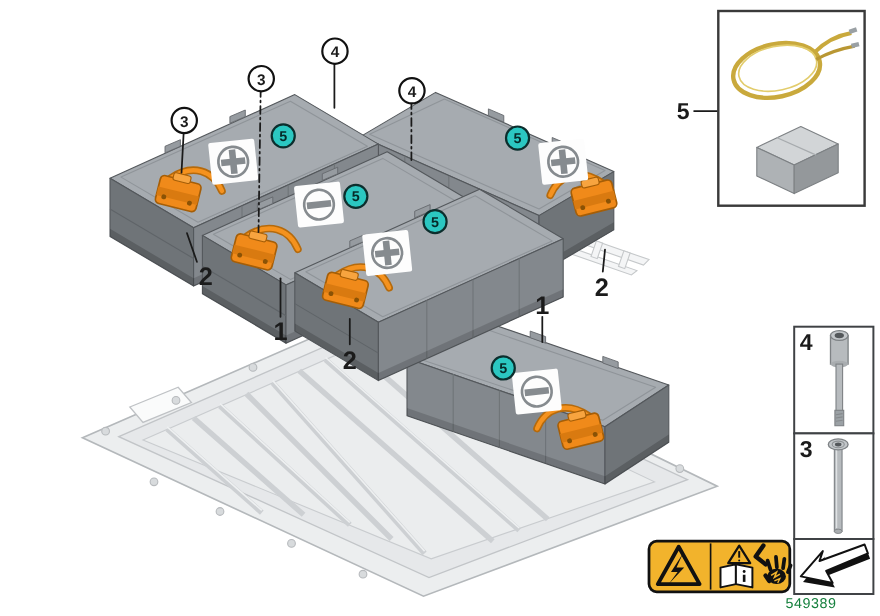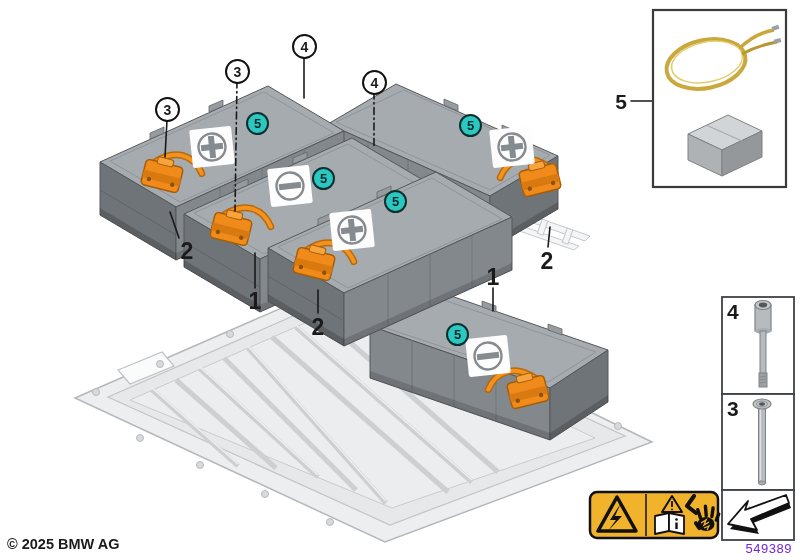--- a/index.html
+++ b/index.html
@@ -8,22 +8,22 @@
   .art{position:absolute;left:0;top:0;}
   .co{position:absolute;width:21px;height:21px;border:2px solid #111;border-radius:50%;
       background:#fff;display:flex;align-items:center;justify-content:center;
       font-size:14px;font-weight:bold;line-height:1;}
   .teal{position:absolute;width:19px;height:19px;border:2px solid #0c2e2d;border-radius:50%;
       background:#2BC7C1;display:flex;align-items:center;justify-content:center;
       font-size:13px;font-weight:bold;color:#062a29;line-height:1;}
   .plain{position:absolute;width:30px;height:24px;display:flex;align-items:center;
       justify-content:center;font-size:23px;font-weight:bold;line-height:1;}
   .boxnum{position:absolute;font-size:21px;font-weight:bold;line-height:1;}
-  .partnum{position:absolute;left:714px;top:541px;width:78px;text-align:right;
-      font-size:13px;color:#6d28d9;letter-spacing:0.5px;}
+  .partnum{position:absolute;left:714px;top:541px;width:78px;text-align:left;
+      font-size:13px;color:#15803d;letter-spacing:0.5px;}
   .copyright{position:absolute;left:7px;top:536px;font-size:14.5px;font-weight:600;}
 </style>
 </head>
 <body>
 
 <div class="stage">
 
 <svg class="art" width="800" height="560" viewBox="0 0 800 560">
 
   <g>
@@ -347,15 +347,14 @@
 <div class="plain" style="left:240px;top:289px">1</div>
 <div class="plain" style="left:303px;top:315px">2</div>
 <div class="plain" style="left:478px;top:265px">1</div>
 <div class="plain" style="left:532px;top:249px">2</div>
 <div class="plain" style="left:606px;top:89px;font-size:21px">5</div>
 
 <div class="boxnum" style="left:727px;top:301px">4</div>
 <div class="boxnum" style="left:727px;top:398px">3</div>
 
 <div class="partnum">549389</div>
-<div class="copyright">© 2025 BMW AG</div>
 
 </div>
 
 </body></html>

